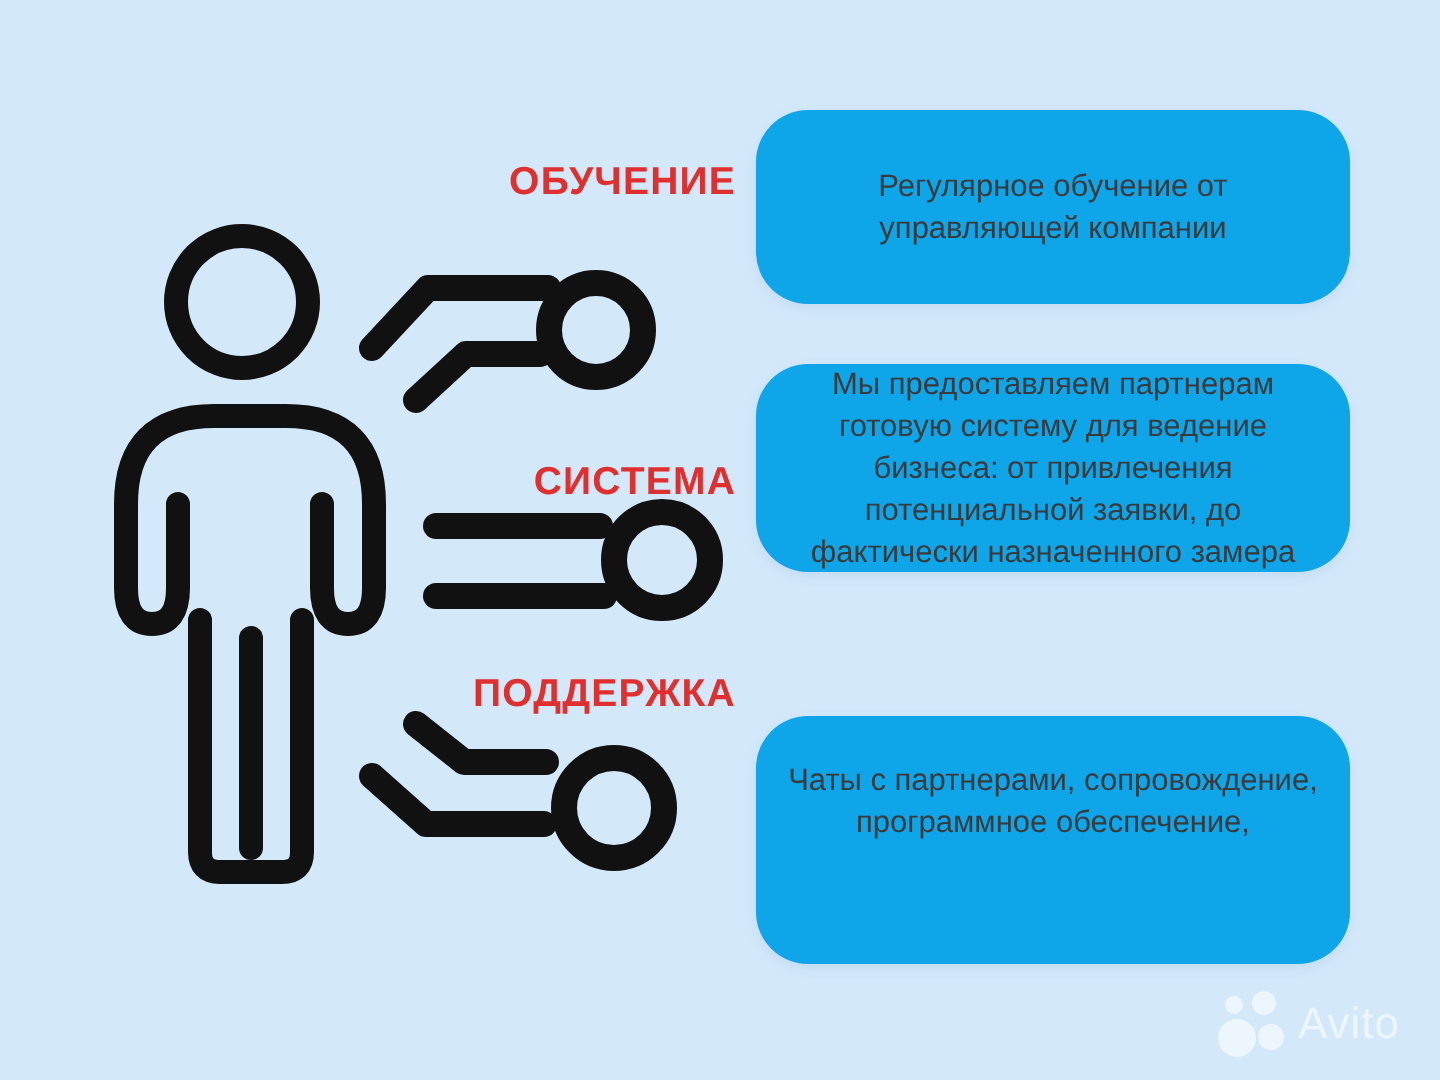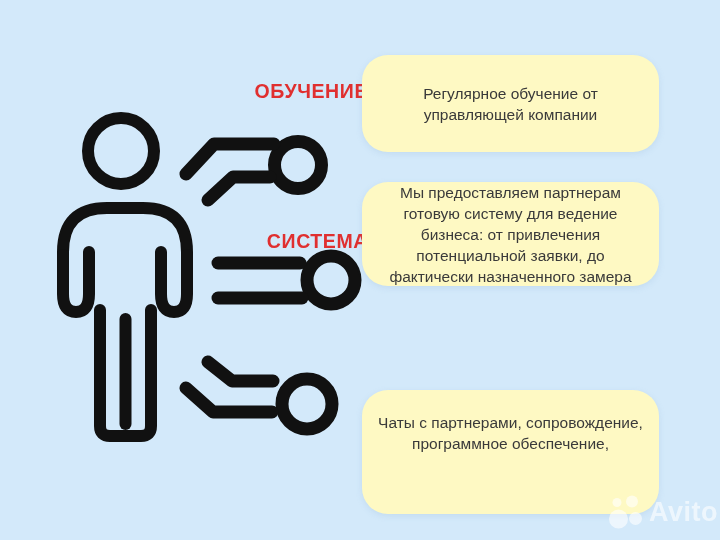--- a/index.html
+++ b/index.html
@@ -5,41 +5,41 @@
   html,body{margin:0;padding:0;}
   body{font-family:"Liberation Sans", sans-serif;}
   .canvas{
     position:relative;
     width:720px;height:540px;
     background:#d3e9fa;
     overflow:hidden;
   }
   .card{
     position:absolute;
-    left:362px;
+    left:378px;
     width:297px;
-    background:#fef9c3;
+    background:#0ea5e9;
     border-radius:26px;
     box-shadow:0 2px 6px rgba(120,160,200,0.18);
     display:flex;
     align-items:center;
     justify-content:center;
     box-sizing:border-box;
   }
   .card-text{
     white-space:pre-line;
     text-align:center;
     color:#3a3a3a;
     font-size:15.5px;
     line-height:21px;
     padding:0 13px;
   }
   #card-training{top:55px;height:97px;}
   #card-system{top:182px;height:104px;}
-  #card-support{top:358px;height:124px;padding-bottom:38px;margin-top:32px;}
+  #card-support{top:358px;height:124px;padding-bottom:38px;}
   .red-label{
     position:absolute;
     right:352px;
     color:#e02f2f;
     font-size:19.5px;
     font-weight:800;
     letter-spacing:0.6px;
     white-space:nowrap;
   }
   #label-training{top:80px;margin-left:16px;}
@@ -48,22 +48,22 @@
   .figure-svg{position:absolute;left:40px;top:95px;}
   .watermark{
     position:absolute;
     left:606px;top:493px;
     display:flex;
     align-items:center;
     gap:5px;
   }
   .watermark-text{
     color:rgba(255,255,255,0.6);
-    font-size:27px;
-    font-weight:700;
+    font-size:22px;
+    font-weight:400;
     letter-spacing:0.5px;
     line-height:1;
   }
 </style>
 </head>
 <body>
 
 <div class="canvas">
 
   <svg class="figure-svg" width="340" height="360" viewBox="40 95 340 360" fill="none" stroke="#111111" stroke-linecap="round" stroke-linejoin="round">
@@ -91,20 +91,21 @@
 
     <g stroke-width="13">
       <circle cx="307" cy="404" r="25"></circle>
       <path d="M 208 362 L 232 381 L 273 381"></path>
       <path d="M 186 388 L 213 412 L 272 412"></path>
     </g>
   </svg>
 
   <div class="red-label" id="label-training">ОБУЧЕНИЕ</div>
   <div class="red-label" id="label-system">СИСТЕМА</div>
+  <div class="red-label" id="label-support">ПОДДЕРЖКА</div>
 
   <div class="card" id="card-training">
     <div class="card-text">Регулярное обучение от
 управляющей компании</div>
   </div>
 
   <div class="card" id="card-system">
     <div class="card-text">Мы предоставляем партнерам
 готовую систему для ведение
 бизнеса: от привлечения

